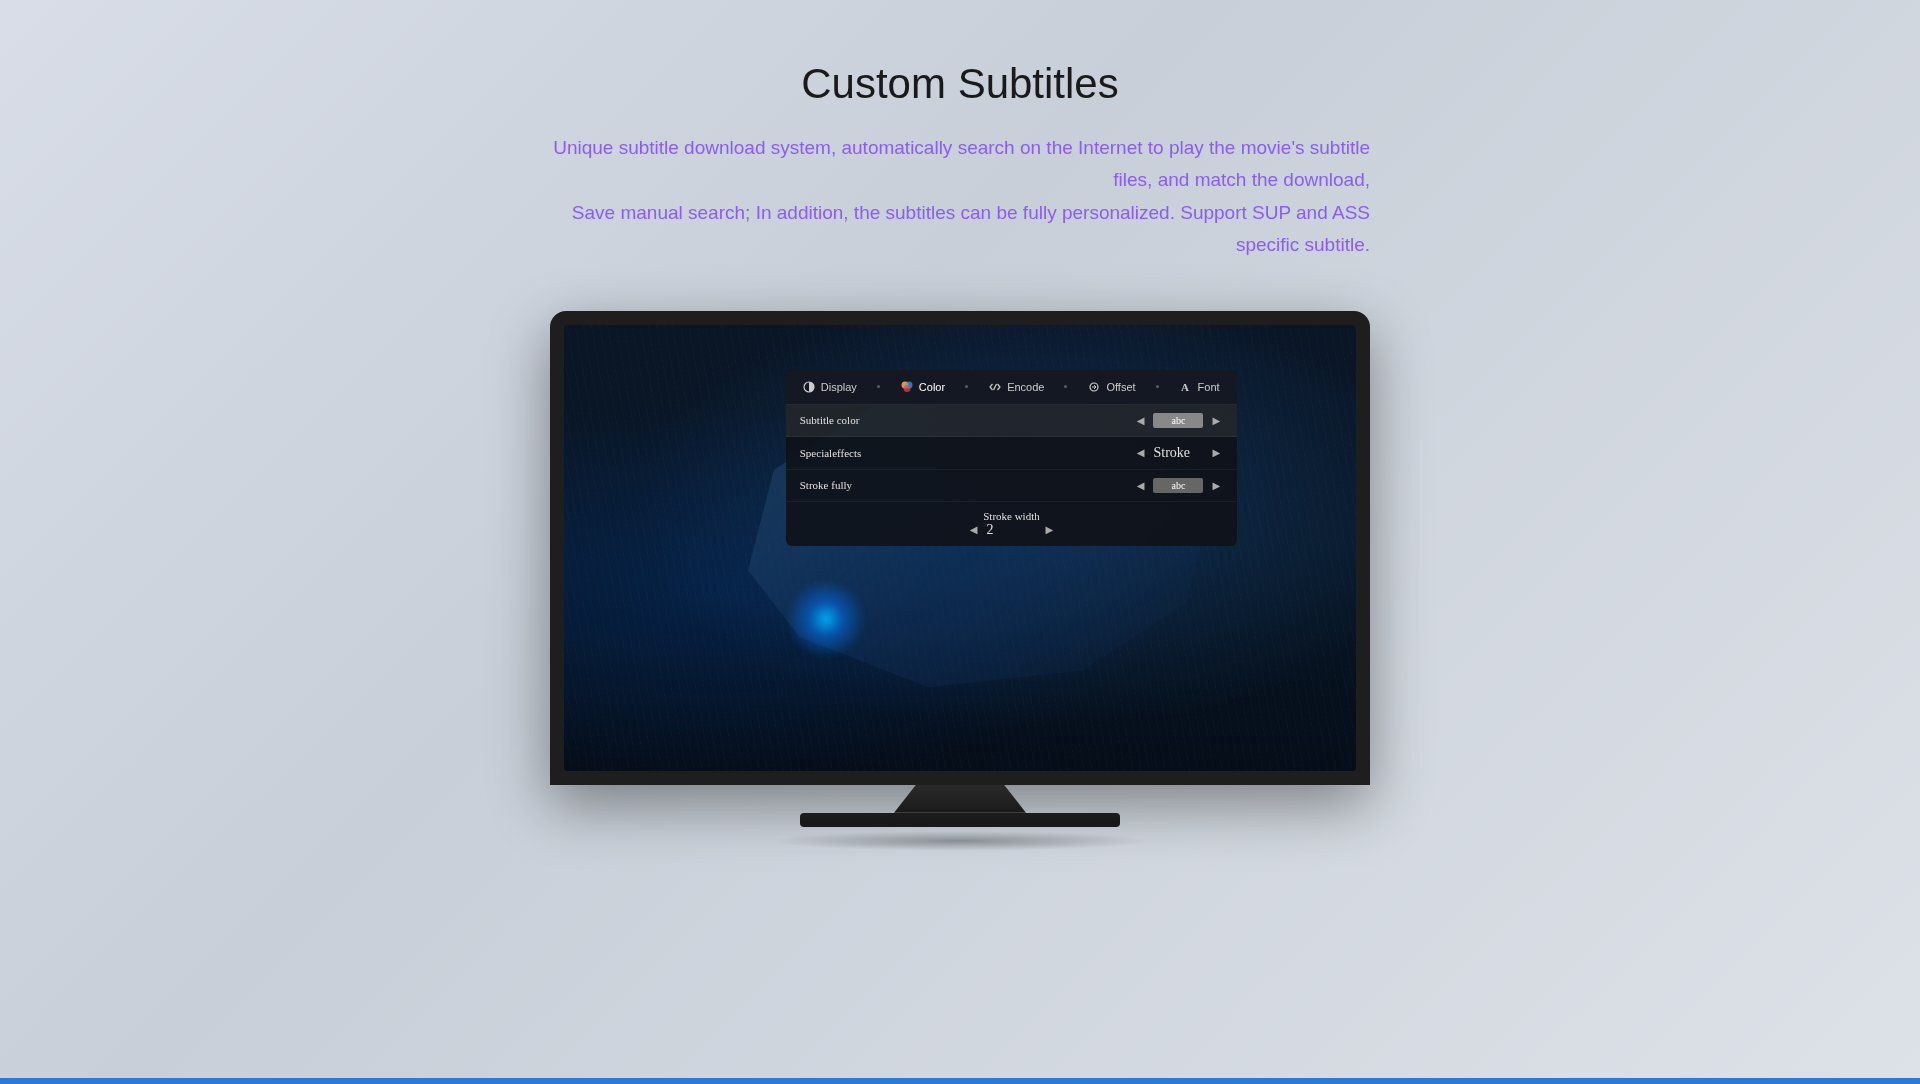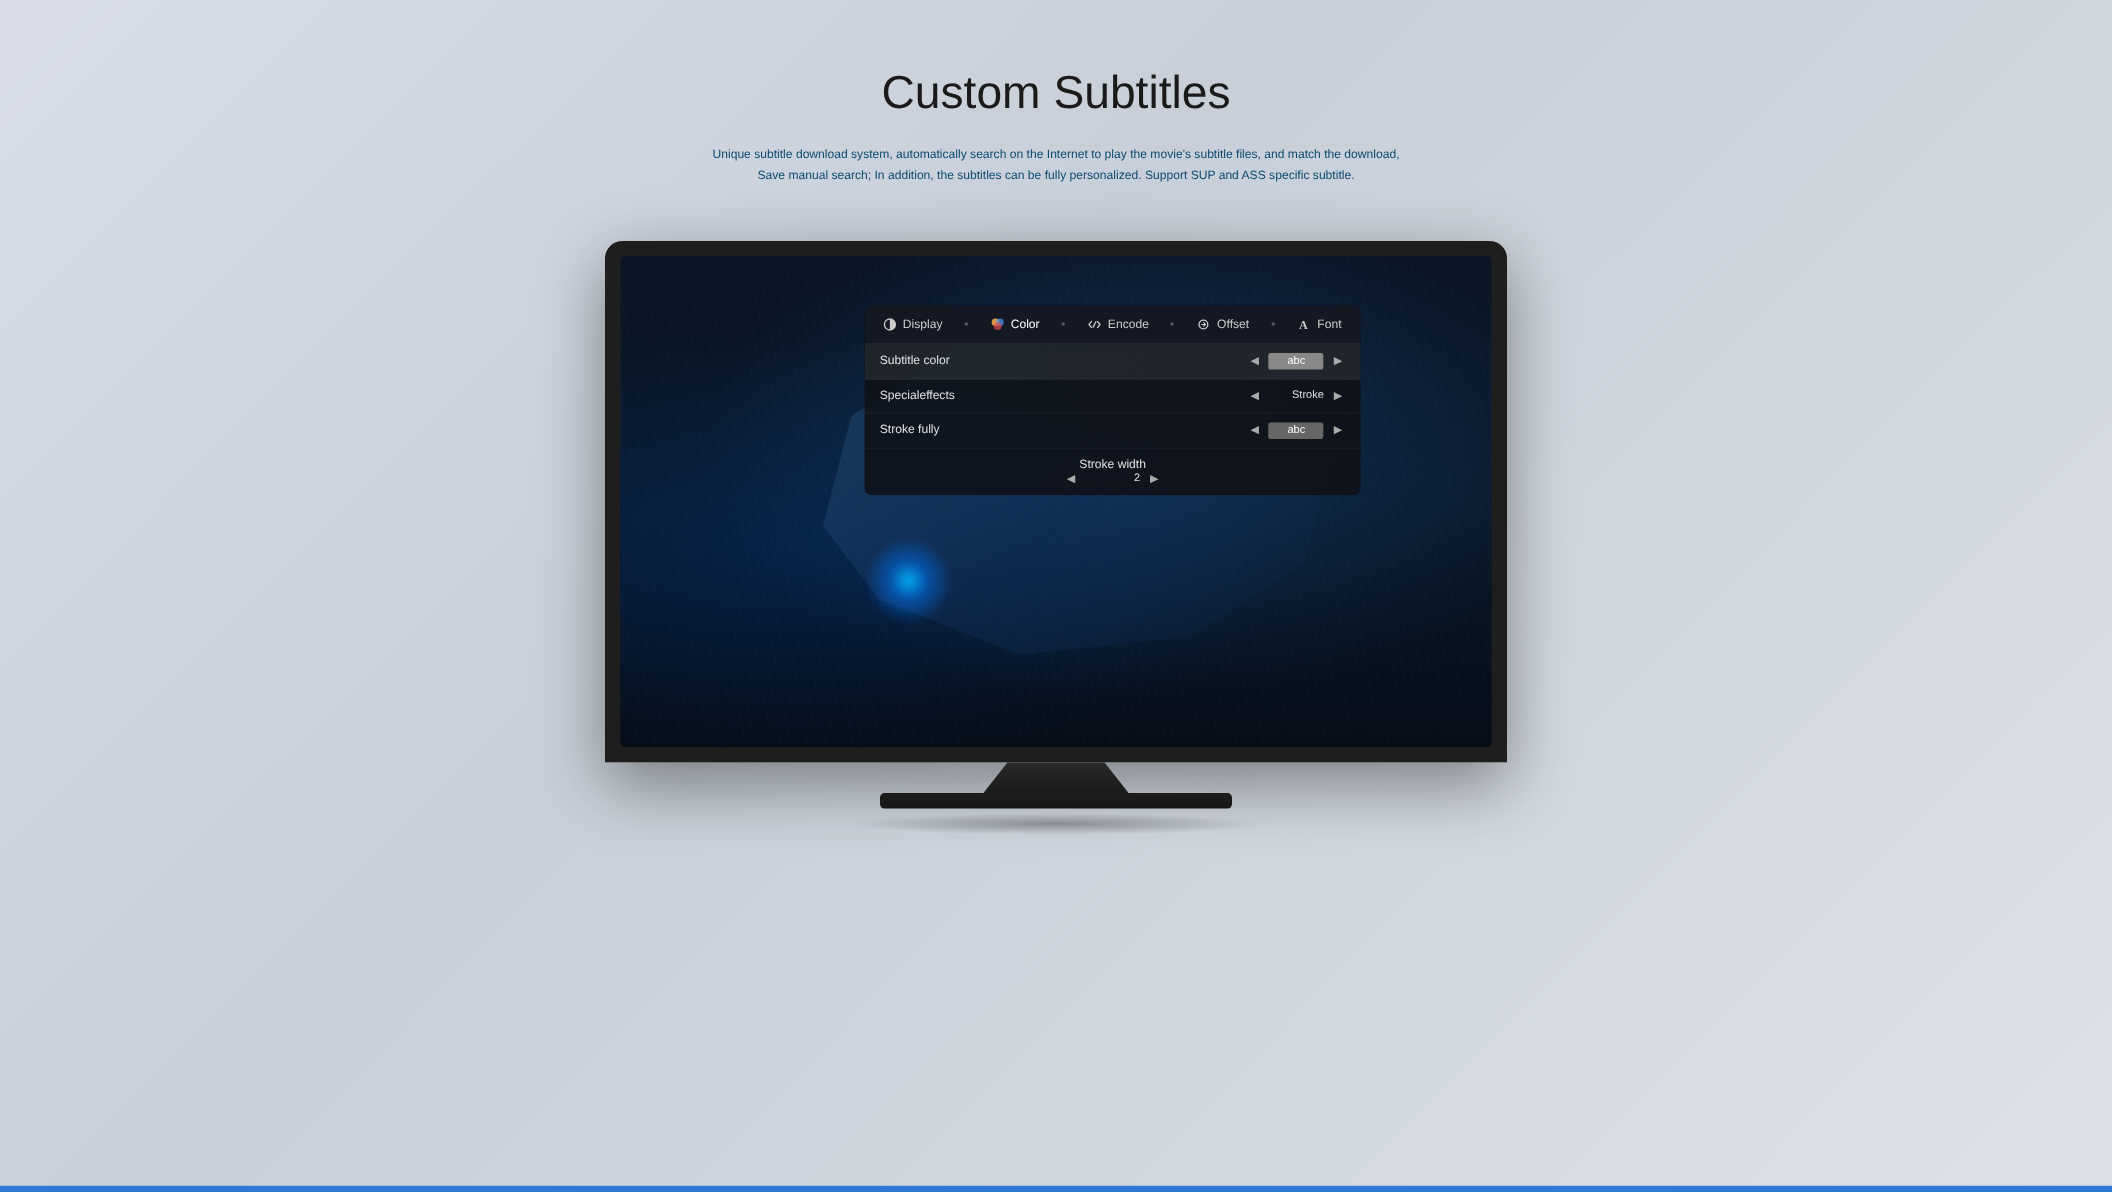--- a/index.html
+++ b/index.html
@@ -17,23 +17,23 @@
 
     .page-title {
       font-size: 42px;
       font-weight: 400;
       color: #1a1a1a;
       margin-bottom: 24px;
       text-align: center;
     }
 
     .page-description {
-      font-size: 11px;
-      color: #0c4a6e;
-      text-align: center;
+      font-size: 19px;
+      color: #8b5cf6;
+      text-align: right;
       max-width: 820px;
       line-height: 1.7;
       margin-bottom: 50px;
     }
 
     .tv-container {
       position: relative;
       width: 820px;
     }
 
@@ -147,20 +147,21 @@
 
     .tab-dot {
       width: 3px;
       height: 3px;
       border-radius: 50%;
       background: rgba(255,255,255,0.3);
     }
 
     .settings-rows {
       padding: 0;
+      font-family: Liberation Serif, serif;
     }
 
     .settings-row {
       display: flex;
       align-items: center;
       padding: 8px 14px;
       border-bottom: 1px solid rgba(255,255,255,0.05);
     }
 
     .settings-row.active-row {
@@ -185,24 +186,24 @@
     }
 
     .arrow-btn {
       color: #aaa;
       font-size: 10px;
       cursor: pointer;
       padding: 1px 3px;
     }
 
     .row-value {
-      font-size: 10px;
+      font-size: 14px;
       color: #e0e0e0;
       min-width: 50px;
-      text-align: right;
+      text-align: left;
     }
 
     .color-swatch {
       background: #888;
       border-radius: 2px;
       padding: 2px 10px;
       font-size: 10px;
       color: #fff;
       min-width: 50px;
       text-align: center;

